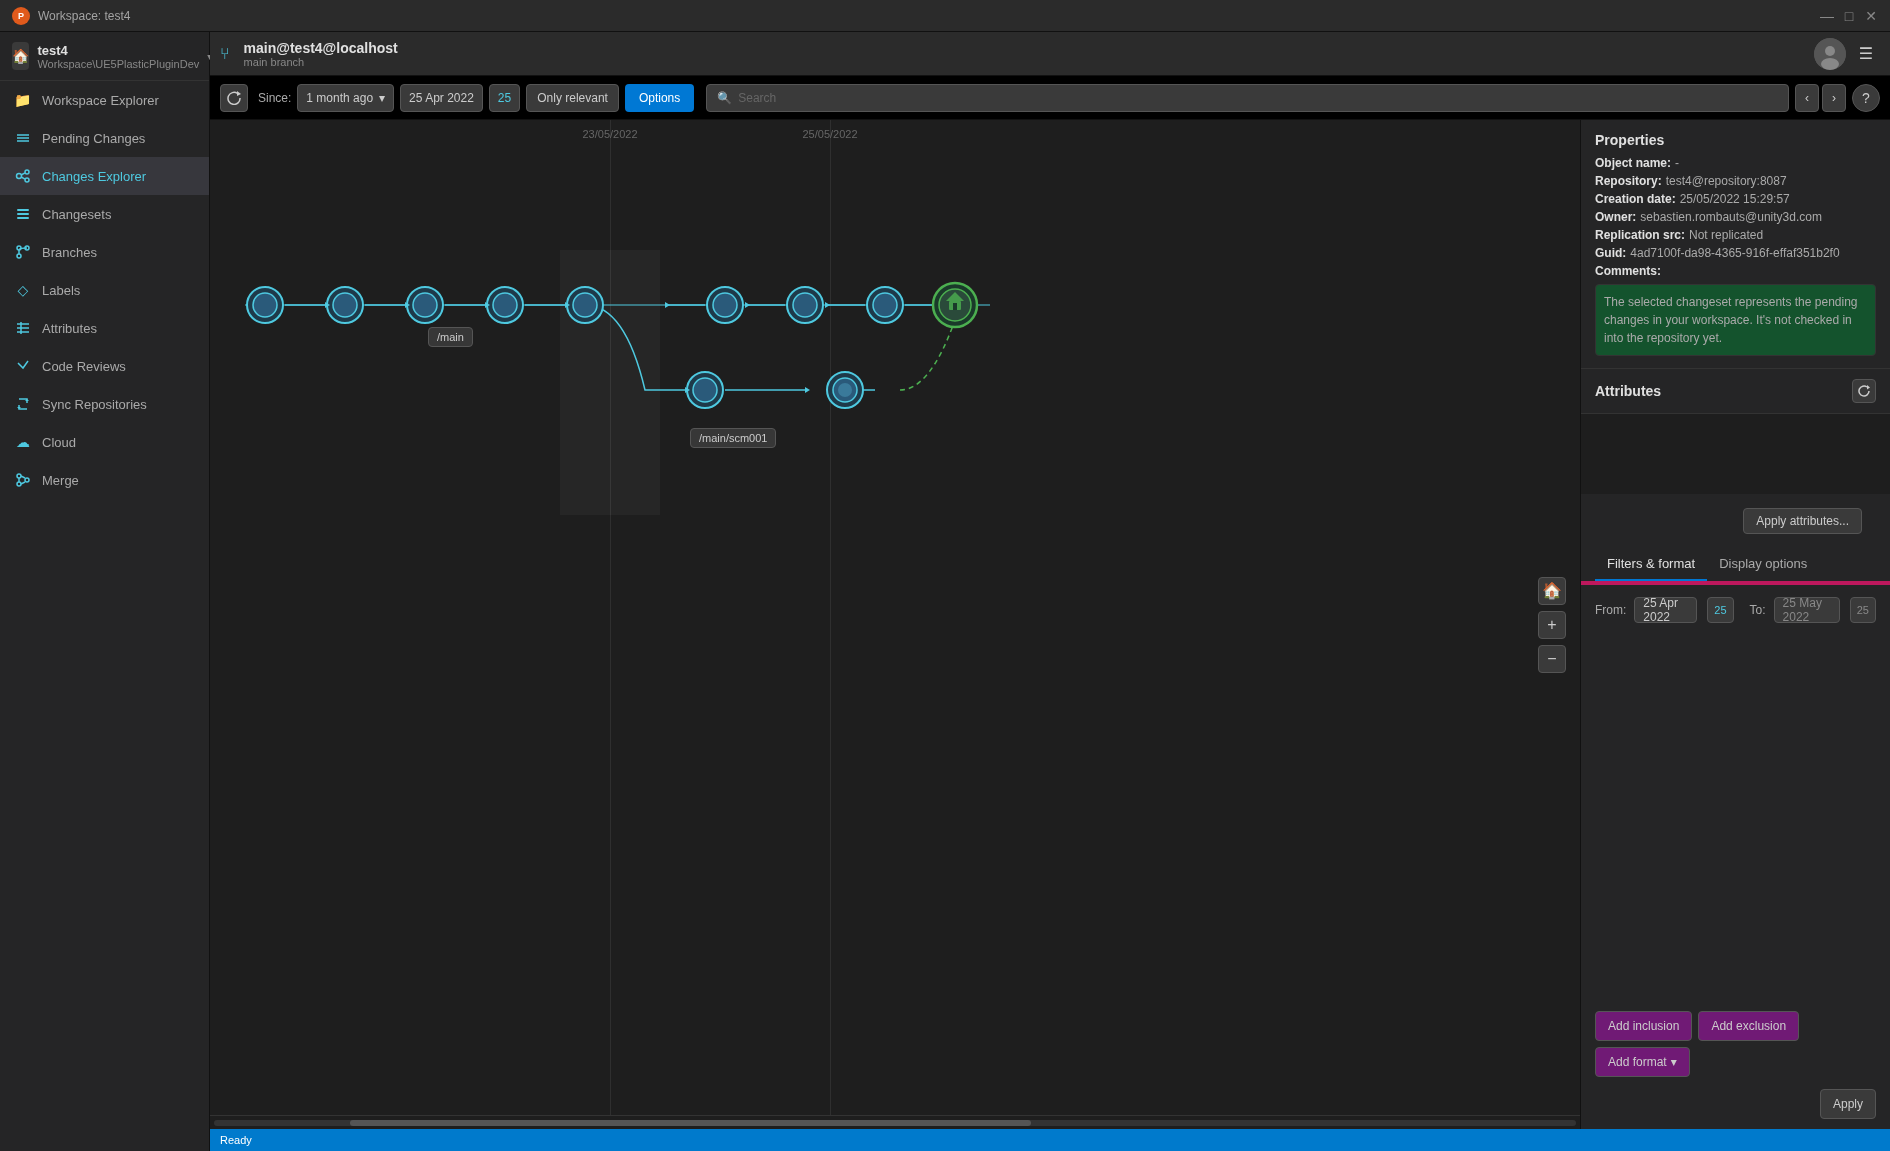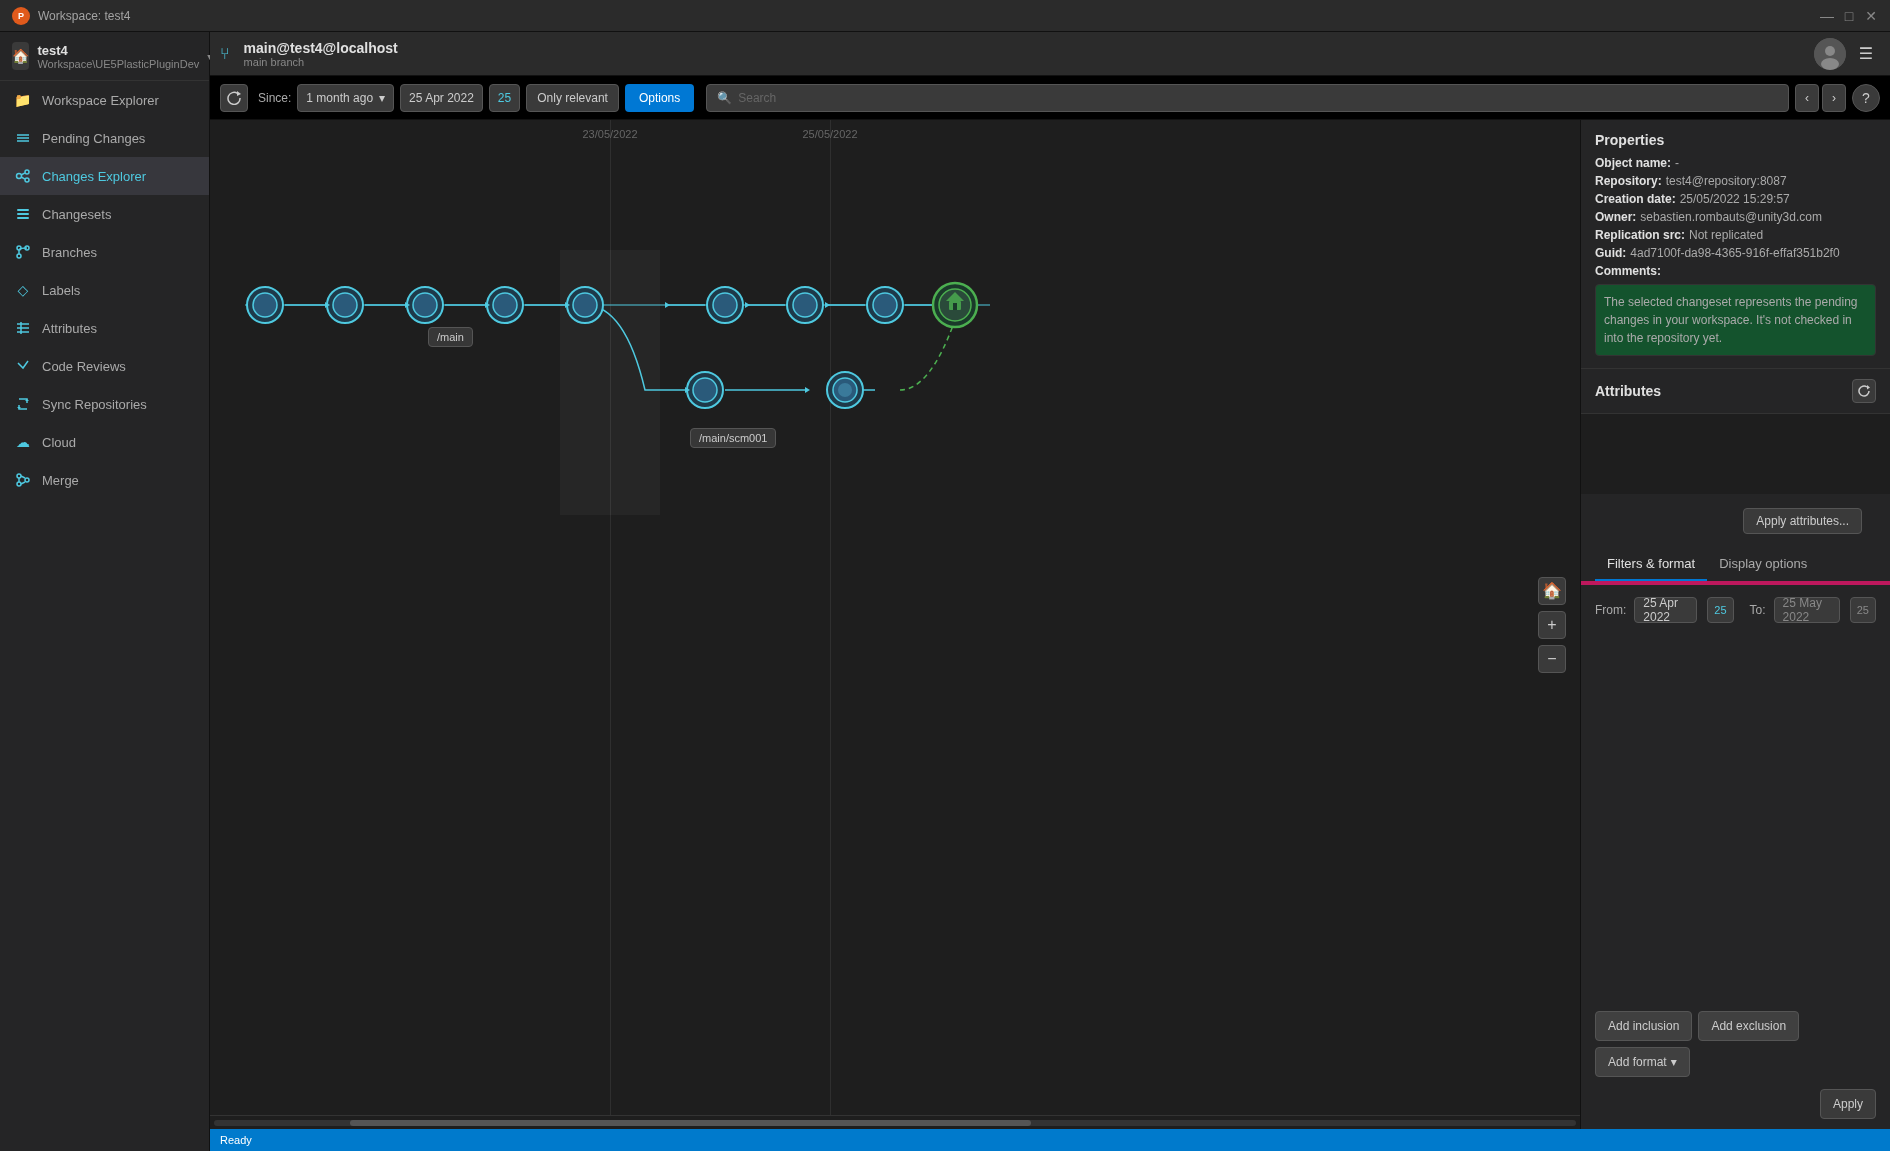--- a/index.html
+++ b/index.html
@@ -96,21 +96,21 @@
     .filter-tab.active { color: #e0e0e0; border-bottom: 2px solid #0078d4; }
 
     .filters-body { padding: 12px 14px; flex: 1; overflow-y: auto; }
     .filter-row { display: flex; align-items: center; gap: 8px; margin-bottom: 10px; }
     .filter-label { color: #aaa; font-size: 12px; width: 40px; }
     .filter-date { background: #3a3a3a; border: 1px solid #555; border-radius: 4px; padding: 4px 8px; color: #ccc; font-size: 12px; height: 26px; display: flex; align-items: center; }
     .filter-cs { background: #3a3a3a; border: 1px solid #555; border-radius: 4px; padding: 4px 6px; color: #4ec9e0; font-size: 11px; height: 26px; display: flex; align-items: center; margin-left: 2px; }
     .filter-to-label { color: #aaa; font-size: 12px; margin-left: 8px; }
 
     .filter-buttons { display: flex; gap: 6px; flex-wrap: wrap; padding: 8px 14px; }
-    .filter-btn { background: #404040; border: 1px solid #555; border-radius: 4px; padding: 5px 12px; color: #ccc; font-size: 12px; cursor: pointer; height: 30px; display: flex; align-items: center; }
+    .filter-btn { background: #701a75; border: 1px solid #555; border-radius: 4px; padding: 5px 12px; color: #ccc; font-size: 12px; cursor: pointer; height: 30px; display: flex; align-items: center; }
 
     
     #hscrollbar { height: 14px; background: #1e1e1e; display: flex; align-items: center; padding: 0 4px; border-top: 1px solid #333; }
     .hscroll-track { flex: 1; height: 6px; background: #333; border-radius: 3px; position: relative; }
     .hscroll-thumb { position: absolute; left: 10%; width: 50%; height: 100%; background: #555; border-radius: 3px; }
 
     
     .zoom-controls { position: absolute; right: 14px; top: 50%; transform: translateY(-50%); display: flex; flex-direction: column; gap: 6px; }
     .zoom-btn { width: 28px; height: 28px; background: #3a3a3a; border: 1px solid #555; border-radius: 4px; cursor: pointer; display: flex; align-items: center; justify-content: center; color: #ccc; font-size: 16px; }
 

